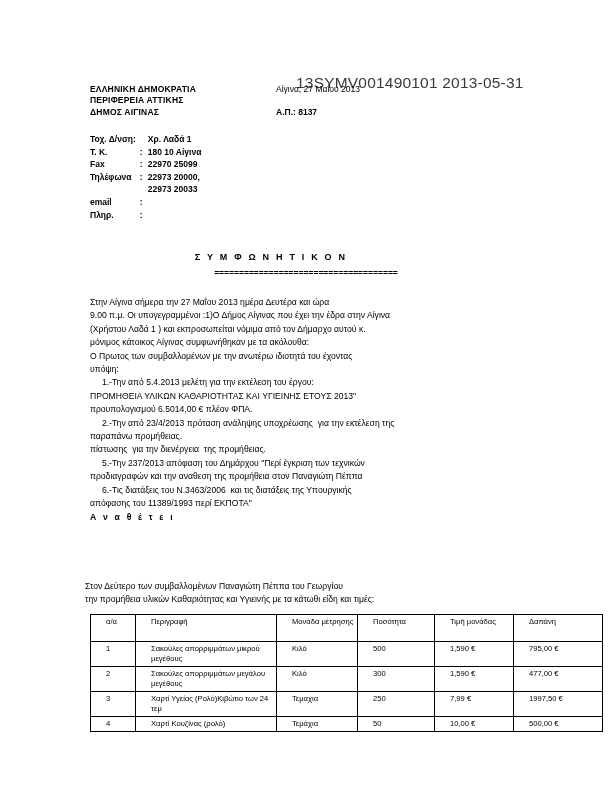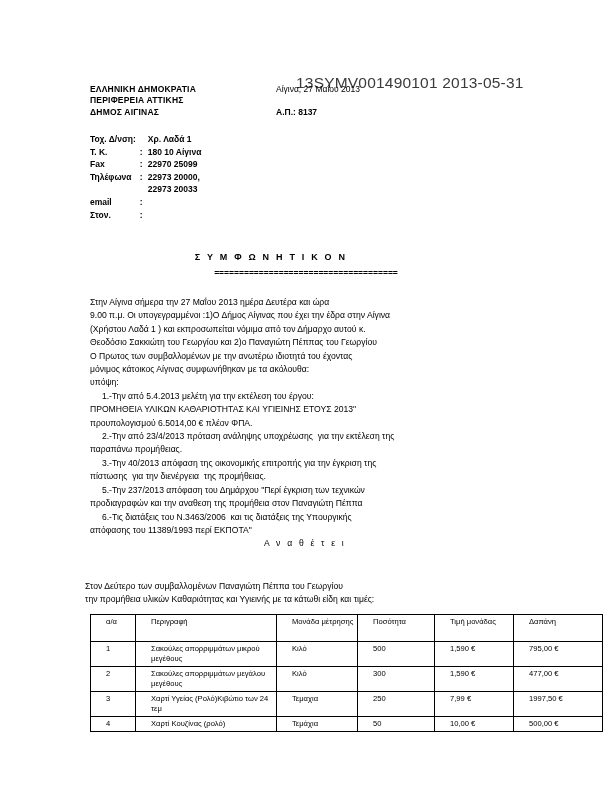--- a/index.html
+++ b/index.html
@@ -106,22 +106,21 @@
     width: 430px;
     font-size: 8.6px;
     line-height: 13.4px;
   }
   .body-text p {
     margin: 0;
     padding: 0;
     white-space: pre-wrap;
   }
   .center-bold {
-    text-align: center;
-    font-weight: normal;
+    font-weight: bold;
     letter-spacing: 2.2px;
     margin-top: 4px;
   }
   .body2 {
     position: absolute;
     left: 85px;
     top: 580px;
     width: 430px;
     font-size: 8.6px;
     line-height: 13.4px;
@@ -206,45 +205,43 @@
           <td class="lbl"></td>
           <td class="col"></td>
           <td>22973 20033</td>
         </tr>
         <tr>
           <td class="lbl">email</td>
           <td class="col">:</td>
           <td></td>
         </tr>
         <tr>
-          <td class="lbl">Στον.</td>
+          <td class="lbl">Πληρ.</td>
           <td class="col">:</td>
           <td></td>
         </tr>
       </tbody>
     </table>
   </div>
 
   <div class="title">Σ Υ Μ Φ Ω Ν Η Τ Ι Κ Ο Ν</div>
   <div class="title-rule">=====================================</div>
 
   <div class="body-text">
     <p>Στην Αίγινα σήμερα την 27 Μαΐου 2013 ημέρα Δευτέρα και ώρα</p>
     <p>9.00 π.μ. Οι υπογεγραμμένοι :1)Ο Δήμος Αίγινας που έχει την έδρα στην Αίγινα</p>
     <p>(Χρήστου Λαδά 1 ) και εκπροσωπείται νόμιμα από τον Δήμαρχο αυτού κ.</p>
-    <p>Θεοδόσιο Σακκιώτη του Γεωργίου και 2)ο Παναγιώτη Πέππας του Γεωργίου</p>
+    <p>μόνιμος κάτοικος Αίγινας συμφωνήθηκαν με τα ακόλουθα:</p>
     <p>Ο Πρωτος των συμβαλλομένων με την ανωτέρω ιδιοτητά του έχοντας</p>
-    <p>μόνιμος κάτοικος Αίγινας συμφωνήθηκαν με τα ακόλουθα:</p>
     <p>υπόψη:</p>
     <p>     1.-Την από 5.4.2013 μελέτη για την εκτέλεση του έργου:</p>
     <p>ΠΡΟΜΗΘΕΙΑ ΥΛΙΚΩΝ ΚΑΘΑΡΙΟΤΗΤΑΣ ΚΑΙ ΥΓΙΕΙΝΗΣ ΕΤΟΥΣ 2013"</p>
     <p>προυπολογισμού 6.5014,00 € πλέον ΦΠΑ.</p>
     <p>     2.-Την από 23/4/2013 πρόταση ανάληψης υποχρέωσης  για την εκτέλεση της</p>
     <p>παραπάνω προμήθειας.</p>
-    <p>     3.-Την 40/2013 απόφαση της οικονομικής επιτροπής για την έγκριση της</p>
     <p>πίστωσης  για την διενέργεια  της προμήθειας.</p>
     <p>     5.-Την 237/2013 απόφαση του Δημάρχου "Περί έγκριση των τεχνικών</p>
     <p>προδιαγραφών και την αναθεση της προμήθεια στον Παναγιώτη Πέππα</p>
     <p>     6.-Τις διατάξεις του Ν.3463/2006  και τις διατάξεις της Υπουργικής</p>
     <p>απόφασης του 11389/1993 περί ΕΚΠΟΤΑ"</p>
     <p class="center-bold">Α ν α θ έ τ ε ι</p>
   </div>
 
   <div class="body2">
     <p>Στον Δεύτερο των συμβαλλομένων Παναγιώτη Πέππα  του Γεωργίου</p>

